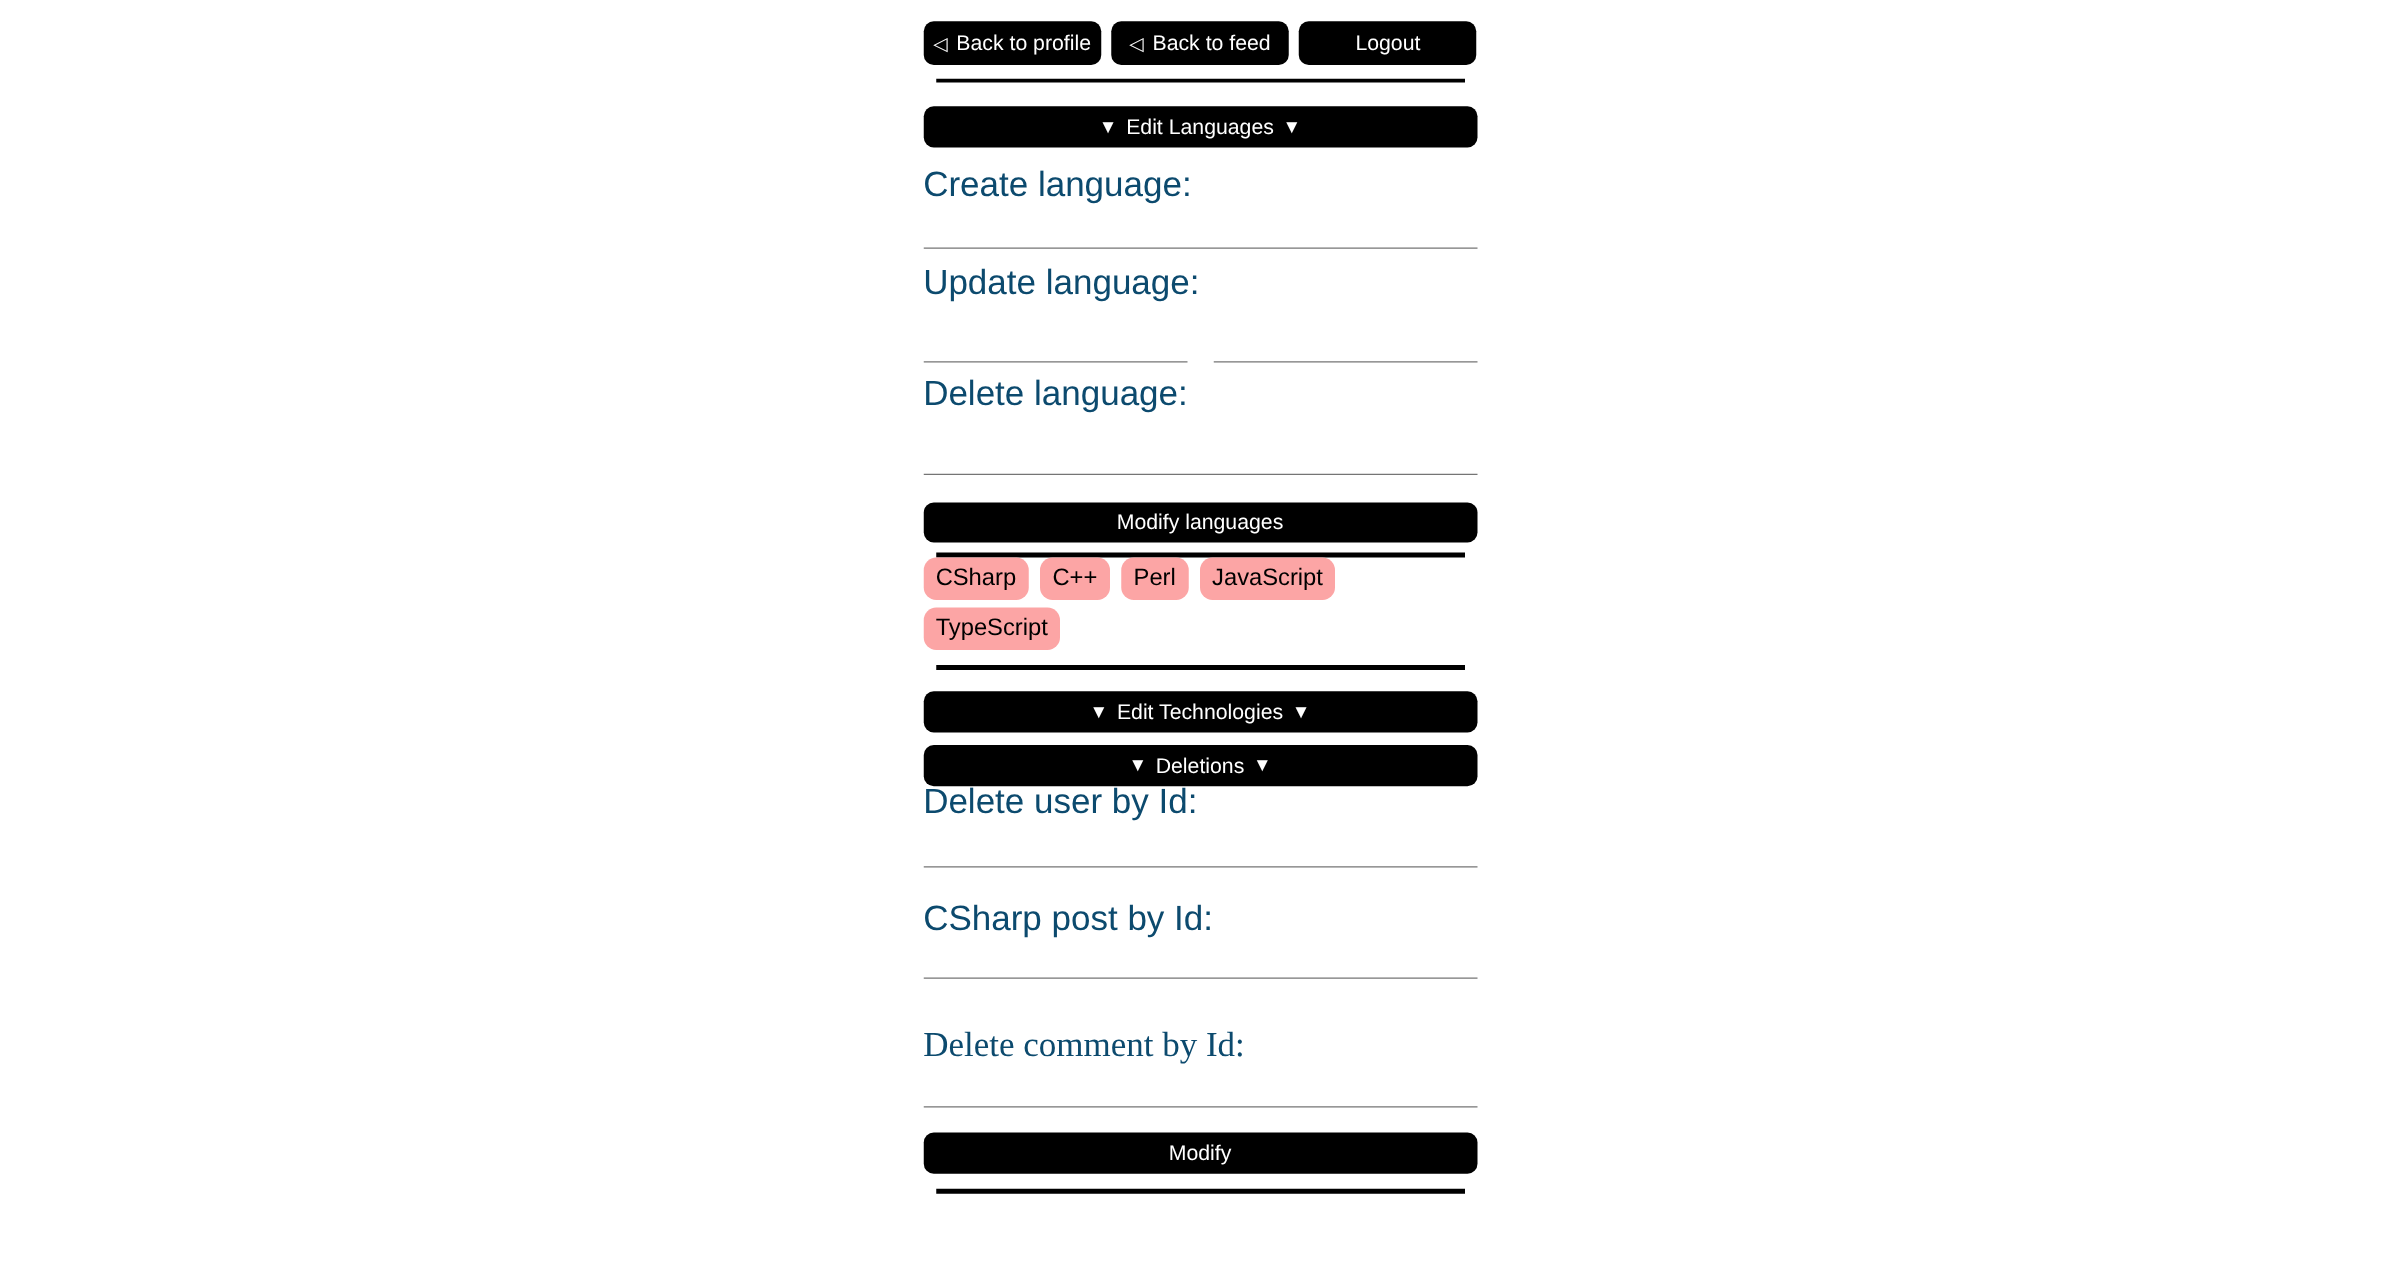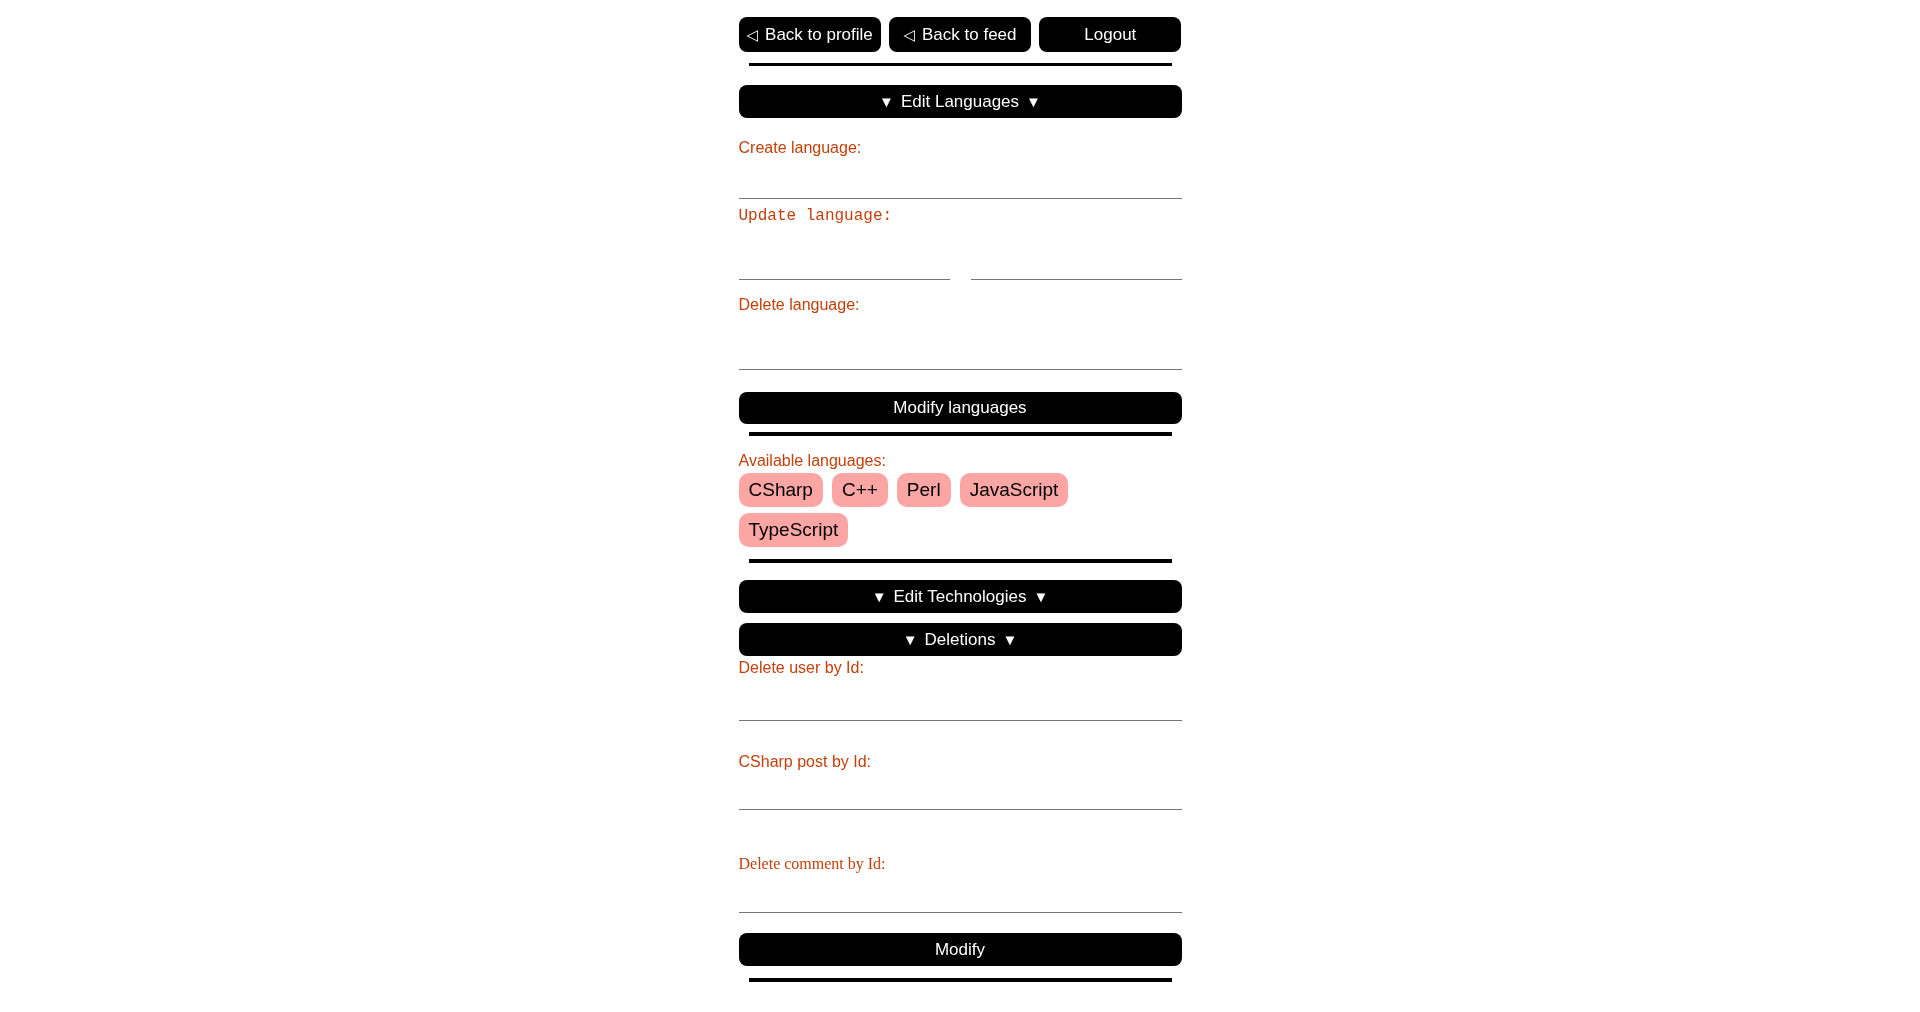--- a/index.html
+++ b/index.html
@@ -45,26 +45,26 @@
     margin-left: auto;
     margin-right: auto;
   }
   .divider-top { margin-top: 11px; height: 3px; }
   .divider-2 { margin-top: 8px; }
   .divider-3 { margin-top: 12px; }
   .divider-4 { margin-top: 12px; }
 
   .field-label {
     display: block;
-    font-size: 16px;
+    font-size: 28px;
     line-height: 24px;
-    color: #c2410c;
+    color: #0c4a6e;
   }
   .lbl-create { margin-top: 18px; }
-  .lbl-update { margin-top: 5px; font-family: Liberation Mono, monospace; }
+  .lbl-update { margin-top: 15px; }
   .lbl-delete-lang { margin-top: 13px; }
   .lbl-available { margin-top: 13px; }
   .lbl-del-user { }
   .lbl-del-post { margin-top: 29px; }
   .lbl-del-comment { margin-top: 42px; font-family: Liberation Serif, serif; }
 
   .underline-input {
     display: block;
     width: 100%;
     height: 39px;
@@ -140,21 +140,20 @@
 
   <label class="field-label lbl-delete-lang">Delete language:</label>
   <input class="underline-input input-delete-lang" value="" style="">
 
   <button class="btn btn-wide btn-modify">
     <span>Modify languages</span>
   </button>
 
   <div class="divider divider-2"></div>
 
-  <label class="field-label lbl-available">Available languages:</label>
   <div class="chips">
     <span class="chip">CSharp</span>
     <span class="chip">C++</span>
     <span class="chip">Perl</span>
     <span class="chip">JavaScript</span>
     <span class="chip">TypeScript</span>
   </div>
 
   <div class="divider divider-3"></div>
 

